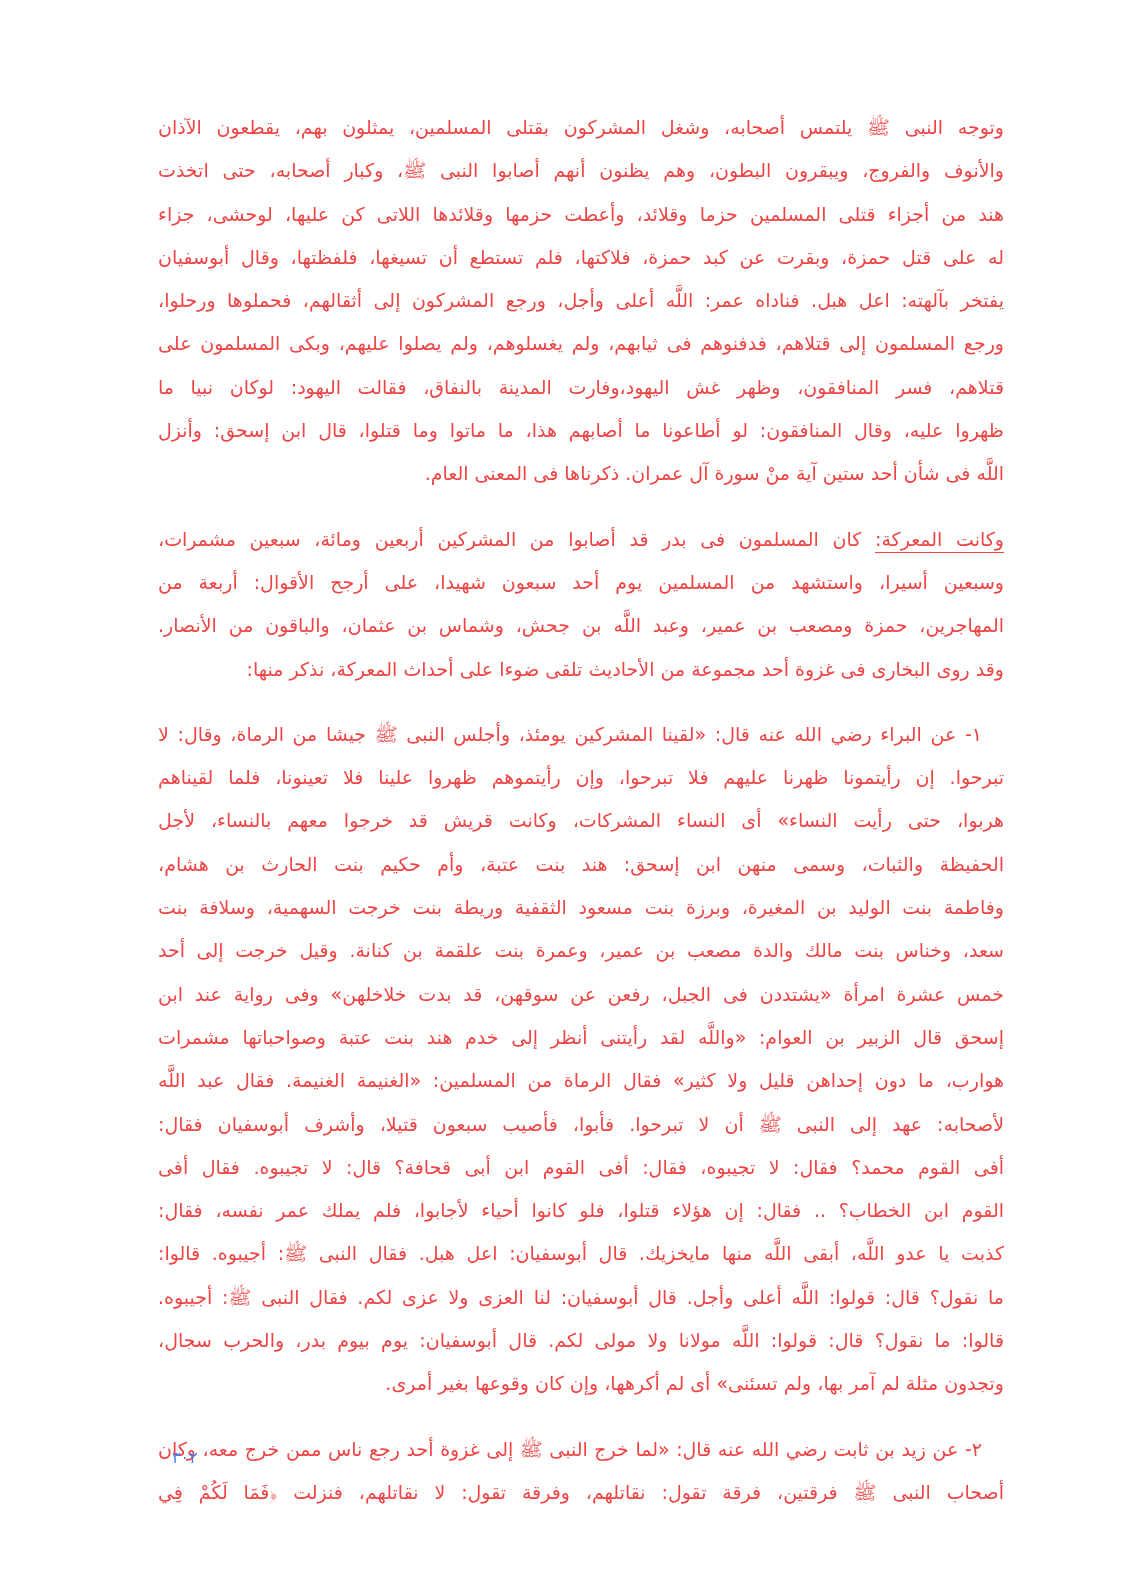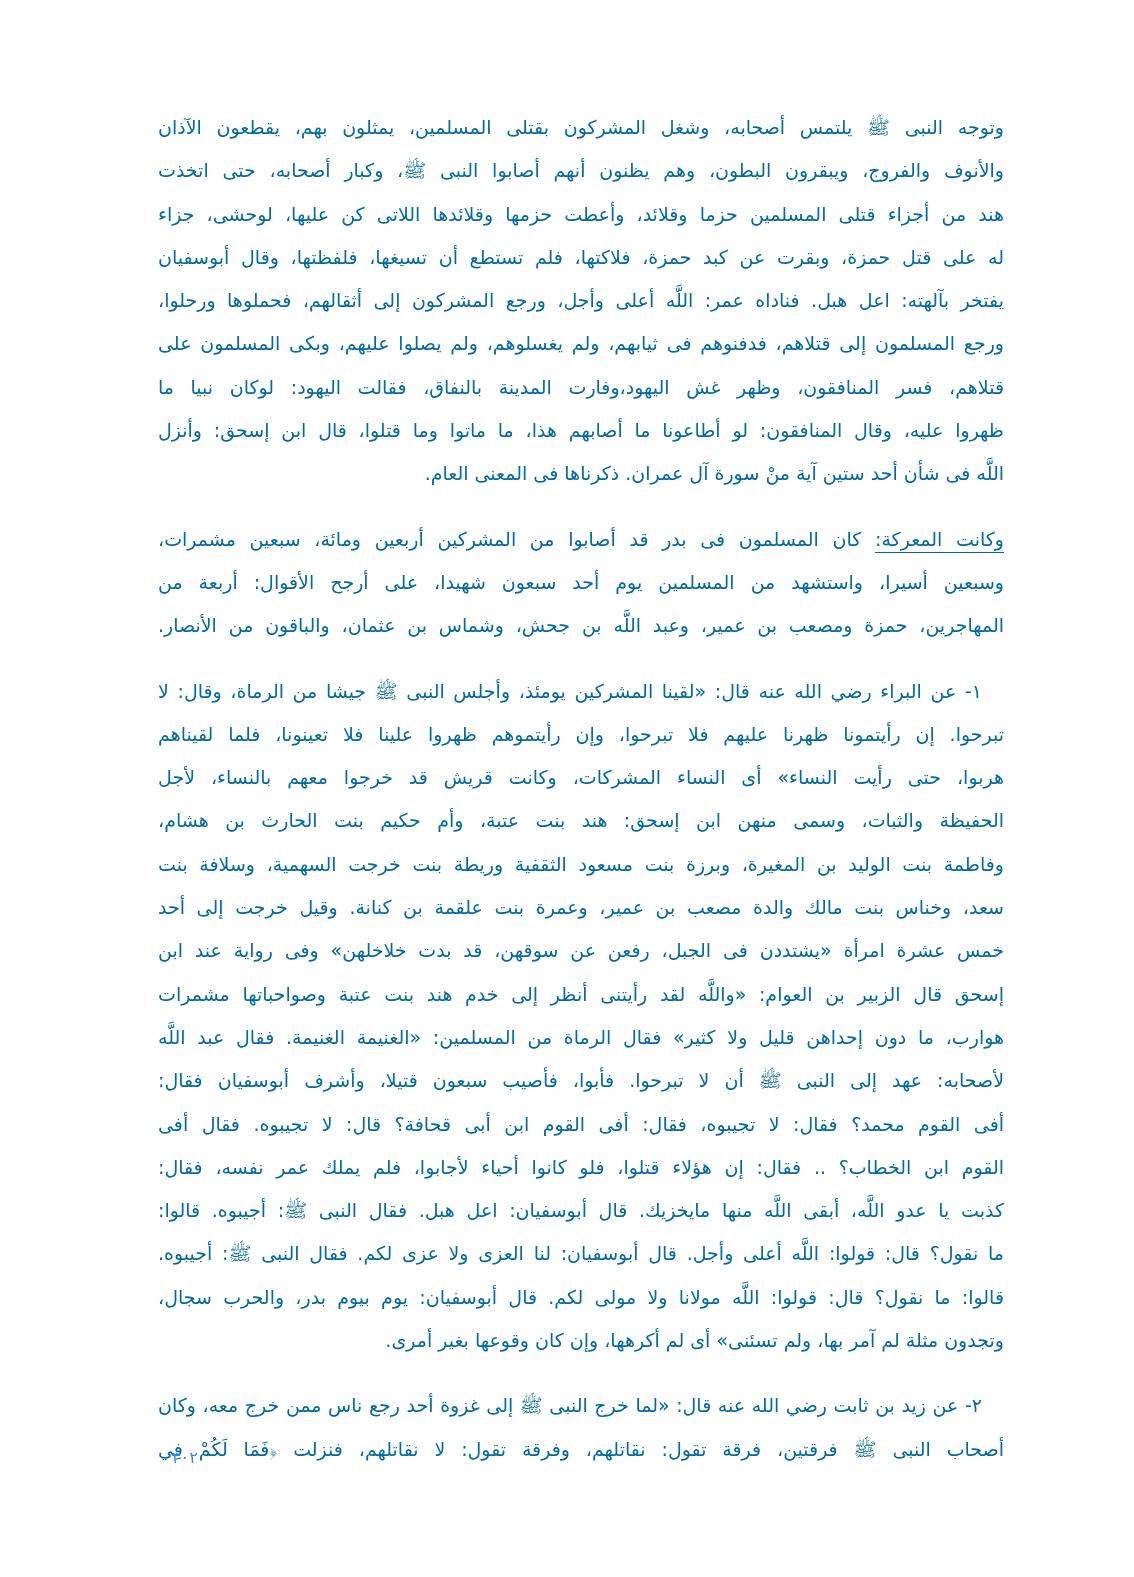--- a/index.html
+++ b/index.html
@@ -4,21 +4,21 @@
   <style>
     html, body { margin: 0; padding: 0; background: #ffffff; }
     body { width: 1134px; height: 1577px; position: relative; overflow: hidden; }
     .page {
       position: absolute;
       left: 158px;
       top: 106px;
       width: 846px;
       direction: rtl;
       font-family: "DejaVu Sans", sans-serif;
-      color: #0369a1;
+      color: #ef4444;
     }
     .line {
       display: block;
       height: 43.3px;
       line-height: 43.3px;
       font-size: 19px;
       white-space: nowrap;
       text-align: justify;
       text-align-last: justify;
       overflow: hidden;
@@ -54,20 +54,21 @@
     <span class="line">ظهروا عليه، وقال المنافقون: لو أطاعونا ما أصابهم هذا، ما ماتوا وما قتلوا، قال ابن إسحق: وأنزل</span>
     <span class="line last">اللَّه فى شأن أحد ستين آية منْ سورة آل عمران. ذكرناها فى المعنى العام.</span>
   </div>
 
   <div class="para-gap"></div>
 
   <div>
     <span class="line"><span class="underline">وكانت المعركة:</span><span> كان المسلمون فى بدر قد أصابوا من المشركين أربعين ومائة، سبعين مشمرات،</span></span>
     <span class="line">وسبعين أسيرا، واستشهد من المسلمين يوم أحد سبعون شهيدا، على أرجح الأقوال: أربعة من</span>
     <span class="line">المهاجرين، حمزة ومصعب بن عمير، وعبد اللَّه بن جحش، وشماس بن عثمان، والباقون من الأنصار.</span>
+    <span class="line last">وقد روى البخارى فى غزوة أحد مجموعة من الأحاديث تلقى ضوءا على أحداث المعركة، نذكر منها:</span>
   </div>
 
   <div class="para-gap"></div>
 
   <div>
     <span class="line indent">١- عن البراء رضي الله عنه قال: «لقينا المشركين يومئذ، وأجلس النبى ﷺ جيشا من الرماة، وقال: لا</span>
     <span class="line">تبرحوا. إن رأيتمونا ظهرنا عليهم فلا تبرحوا، وإن رأيتموهم ظهروا علينا فلا تعينونا، فلما لقيناهم</span>
     <span class="line">هربوا، حتى رأيت النساء» أى النساء المشركات، وكانت قريش قد خرجوا معهم بالنساء، لأجل</span>
     <span class="line">الحفيظة والثبات، وسمى منهن ابن إسحق: هند بنت عتبة، وأم حكيم بنت الحارث بن هشام،</span>
     <span class="line">وفاطمة بنت الوليد بن المغيرة، وبرزة بنت مسعود الثقفية وريطة بنت خرجت السهمية، وسلافة بنت</span>

